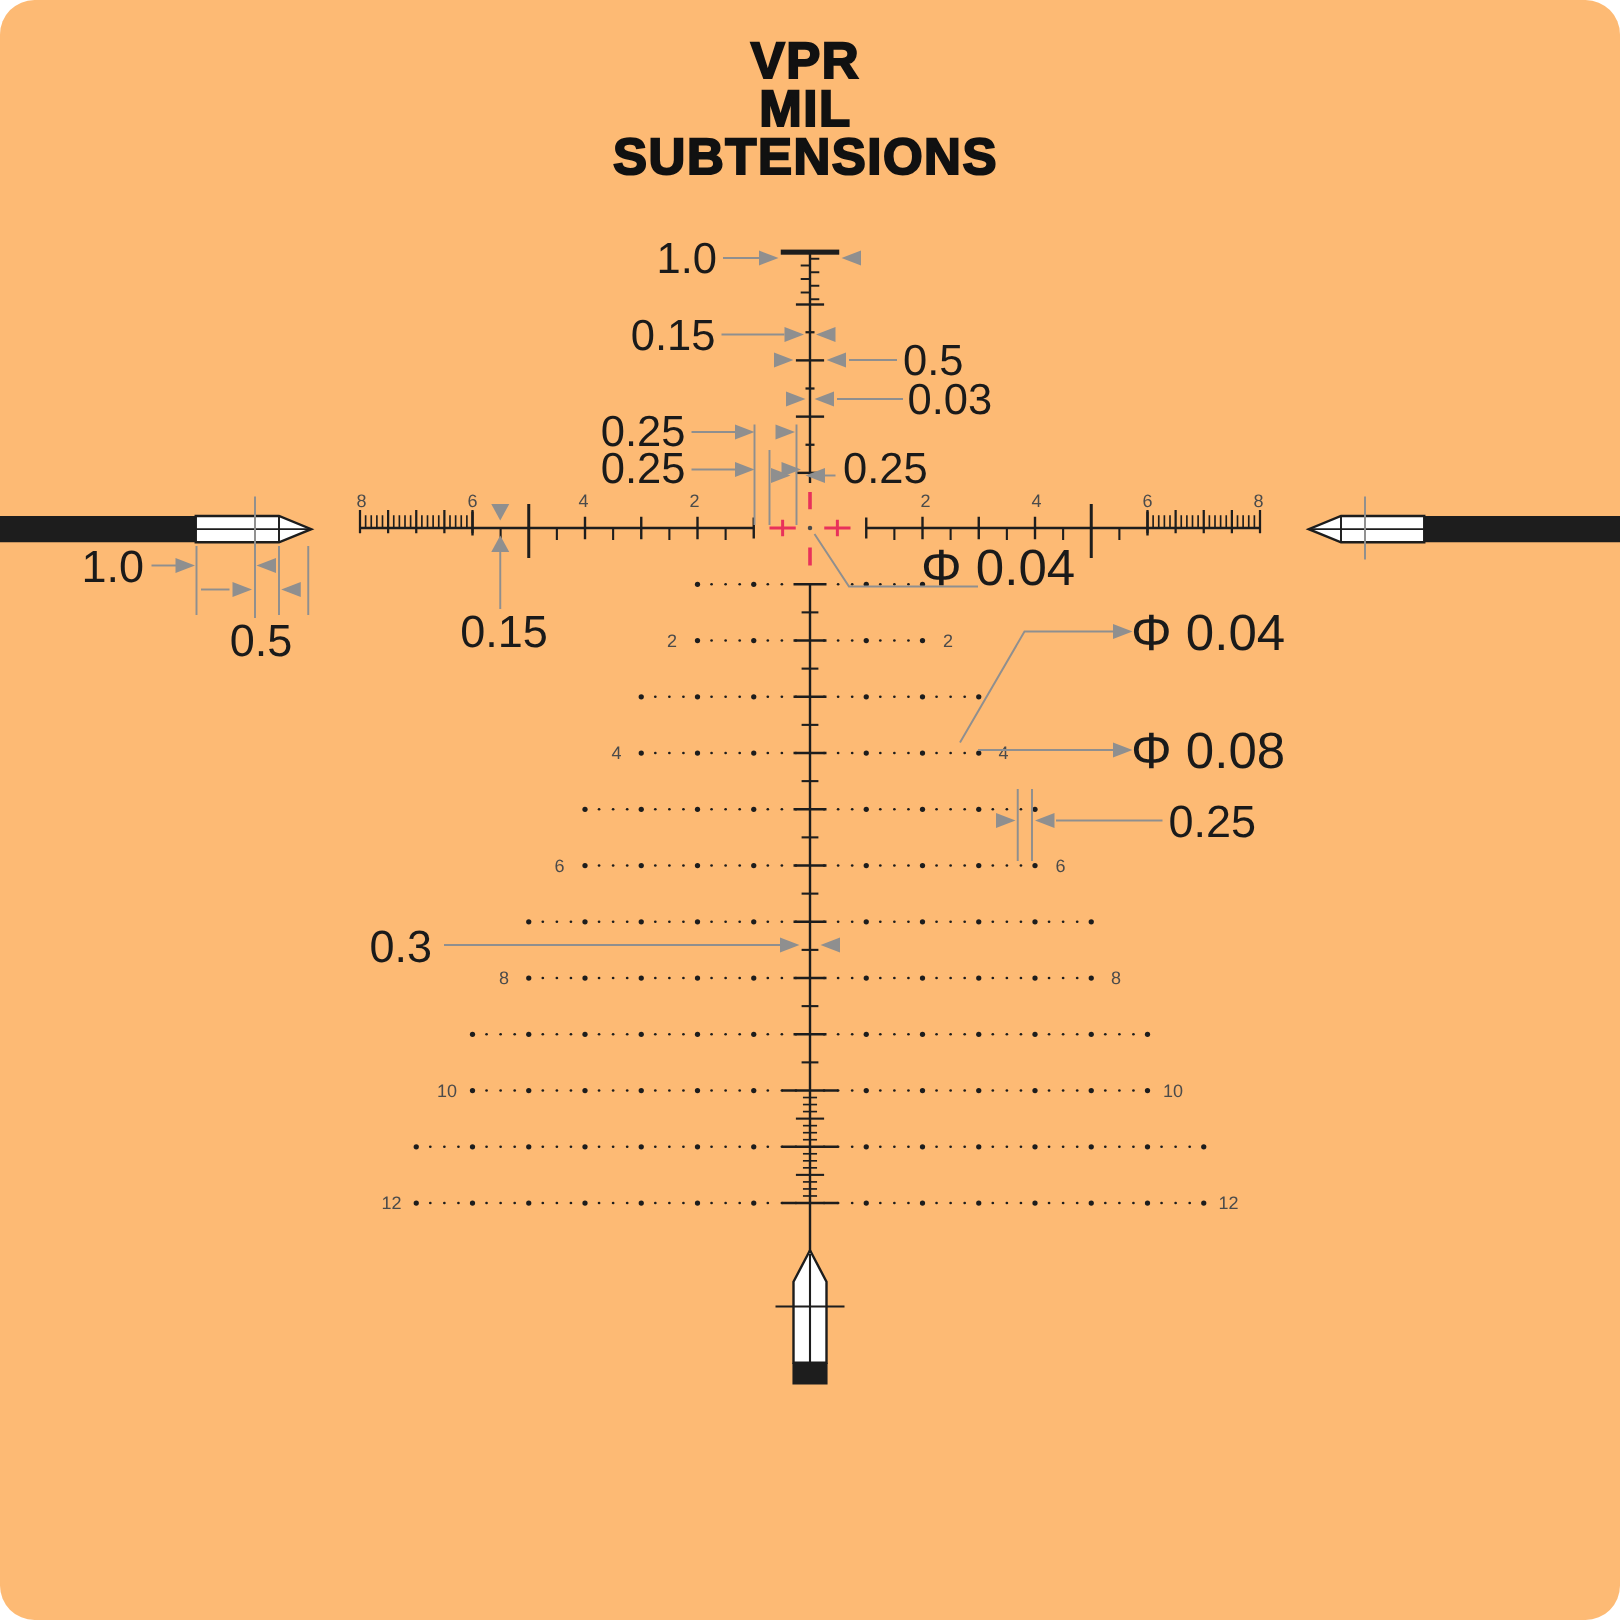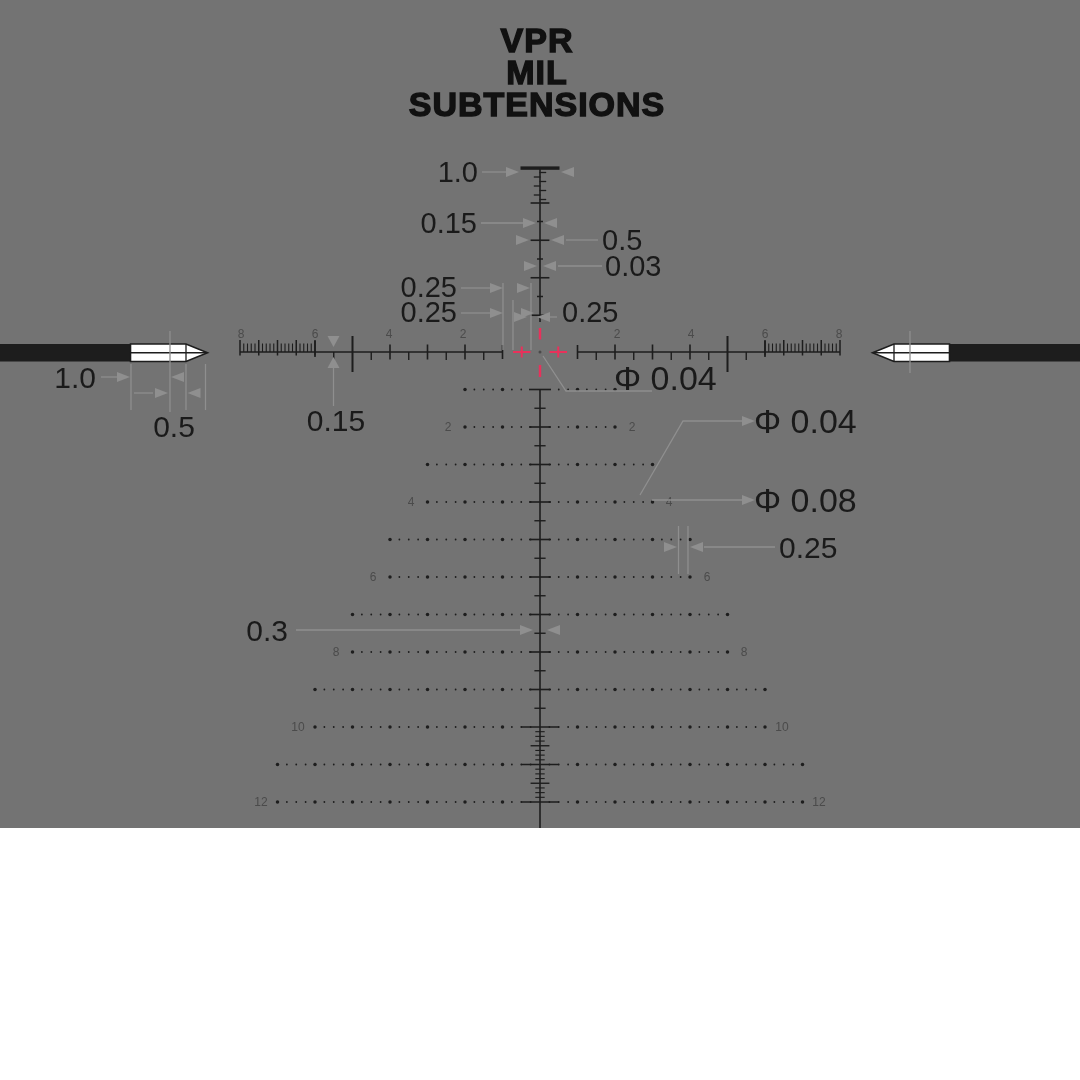--- a/index.html
+++ b/index.html
@@ -1,17 +1,17 @@
 <!DOCTYPE html>
 <html><head>
 <meta charset="utf-8">
 <style>
   html,body{margin:0;padding:0;background:#ffffff;}
-  .stage{position:relative;width:1080px;height:828px;background:#737373;overflow:hidden;
-         font-family:"Liberation Sans", sans-serif;}
+  .stage{position:relative;width:1080px;height:1080px;background:#fdba74;overflow:hidden;
+         font-family:"Liberation Sans", sans-serif;border-radius:23px;}
   svg text{font-family:"Liberation Sans", sans-serif;}
 </style>
 </head>
 <body>
 
 <div class="stage">
 <svg width="1080" height="1080" viewBox="0 0 1080 1080" xmlns="http://www.w3.org/2000/svg">
 
   <g>
     <text x="537" y="52" text-anchor="middle" font-size="34" font-weight="bold" fill="#111" stroke="#111" stroke-width="1.4" letter-spacing="1">VPR</text>

